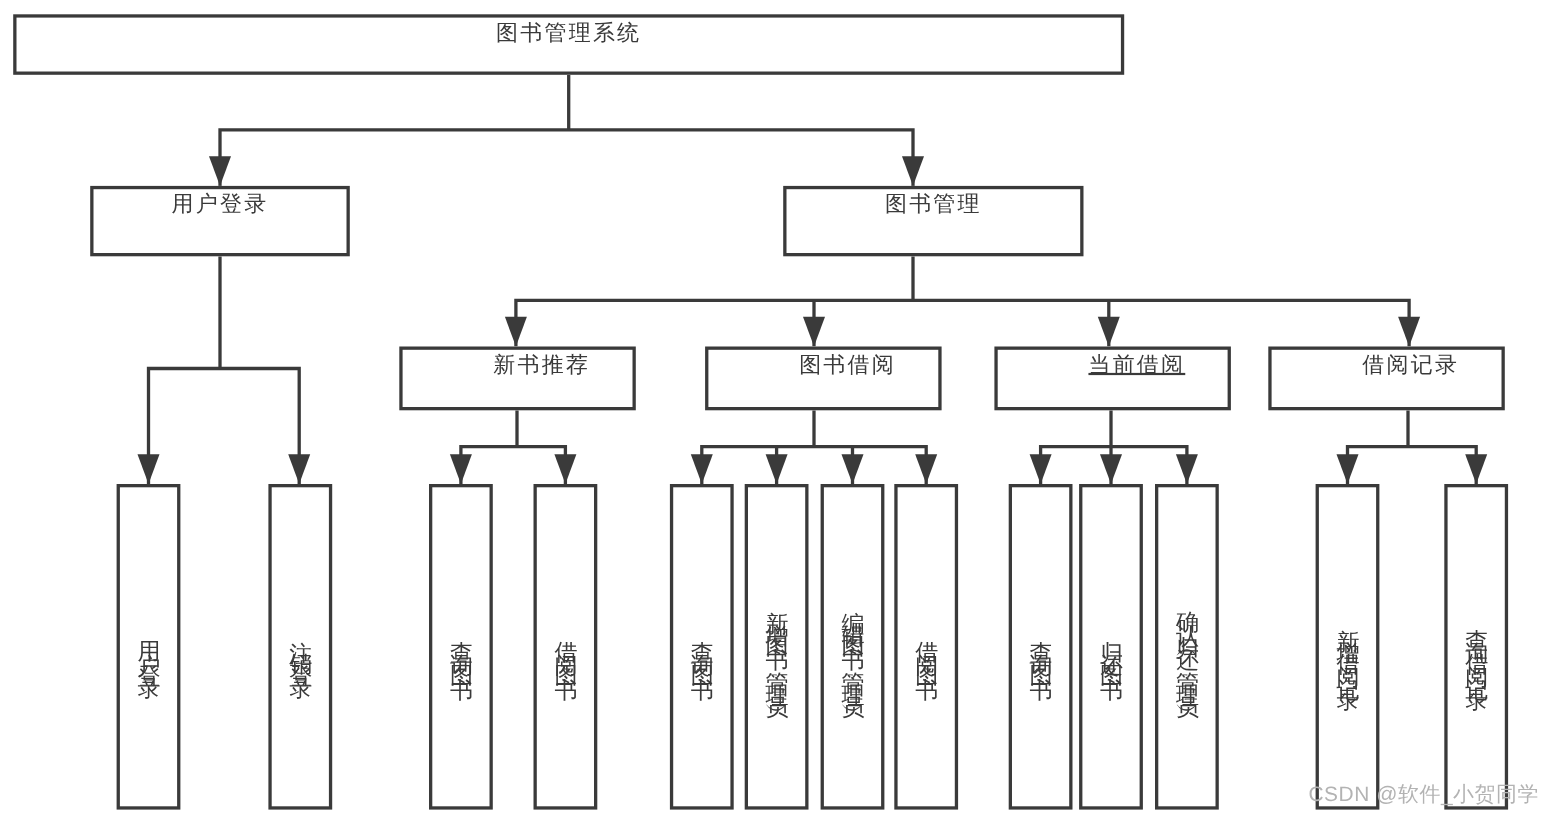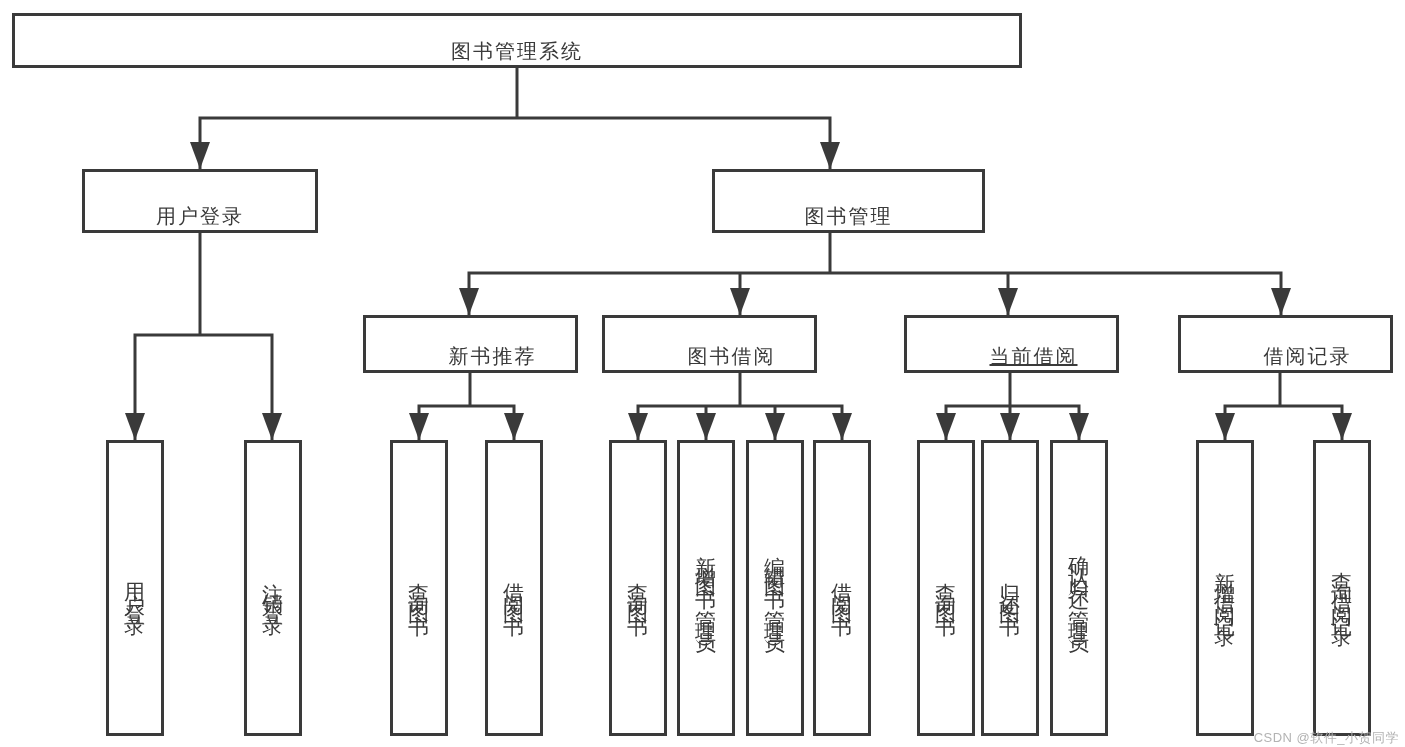--- a/index.html
+++ b/index.html
@@ -27,21 +27,21 @@
     z-index: 1;
   }
   .edge { stroke: var(--line); stroke-width: 3; fill: none; }
   .arrow { fill: var(--line); stroke: none; }
 
   .box {
     position: absolute;
     border: 3px solid var(--line);
     background: var(--bg);
     display: flex;
-    align-items: flex-end;
+    align-items: flex-start;
     justify-content: center;
     color: var(--text);
     z-index: 2;
   }
   .hlabel {
     font-size: 20px;
     letter-spacing: 2px;
     white-space: nowrap;
     color: var(--text);
   }
@@ -66,22 +66,22 @@
     line-height: 1;
     font-size: 21px;
     letter-spacing: 11px;
     color: var(--text);
     white-space: nowrap;
   }
 
   .watermark {
     position: absolute;
     right: 6px;
-    bottom: 0;
-    font-size: 13px;
+    bottom: 12px;
+    font-size: 19px;
     letter-spacing: 0.5px;
     color: var(--wm);
     z-index: 3;
     white-space: nowrap;
   }
 </style>
 </head>
 <body>
 
 <div class="canvas">
@@ -142,27 +142,27 @@
   <div class="box lvl2-box" style="left:82px; width:236px;">
     <span class="hlabel">用户登录</span>
   </div>
   <div class="box lvl2-box" style="left:712px; width:273px;">
     <span class="hlabel">图书管理</span>
   </div>
 
   <div class="box lvl3-box" style="left:363px;">
     <span class="hlabel">新书推荐</span>
   </div>
-  <div class="box lvl3-box" style="left:602px;">
+  <div class="box lvl3-box" style="left:641px;">
     <span class="hlabel">图书借阅</span>
   </div>
   <div class="box lvl3-box" style="left:904px;text-decoration:underline;">
     <span class="hlabel">当前借阅</span>
   </div>
-  <div class="box lvl3-box" style="left:1178px;font-family:Liberation Mono, monospace;">
+  <div class="box lvl3-box" style="left:1153px;font-family:Liberation Mono, monospace;">
     <span class="hlabel">借阅记录</span>
   </div>
 
   <div class="vbox" style="left:106px;">
     <span class="vtext">用户登录</span>
   </div>
   <div class="vbox" style="left:244px;">
     <span class="vtext">注销登录</span>
   </div>
   <div class="vbox" style="left:390px;">

